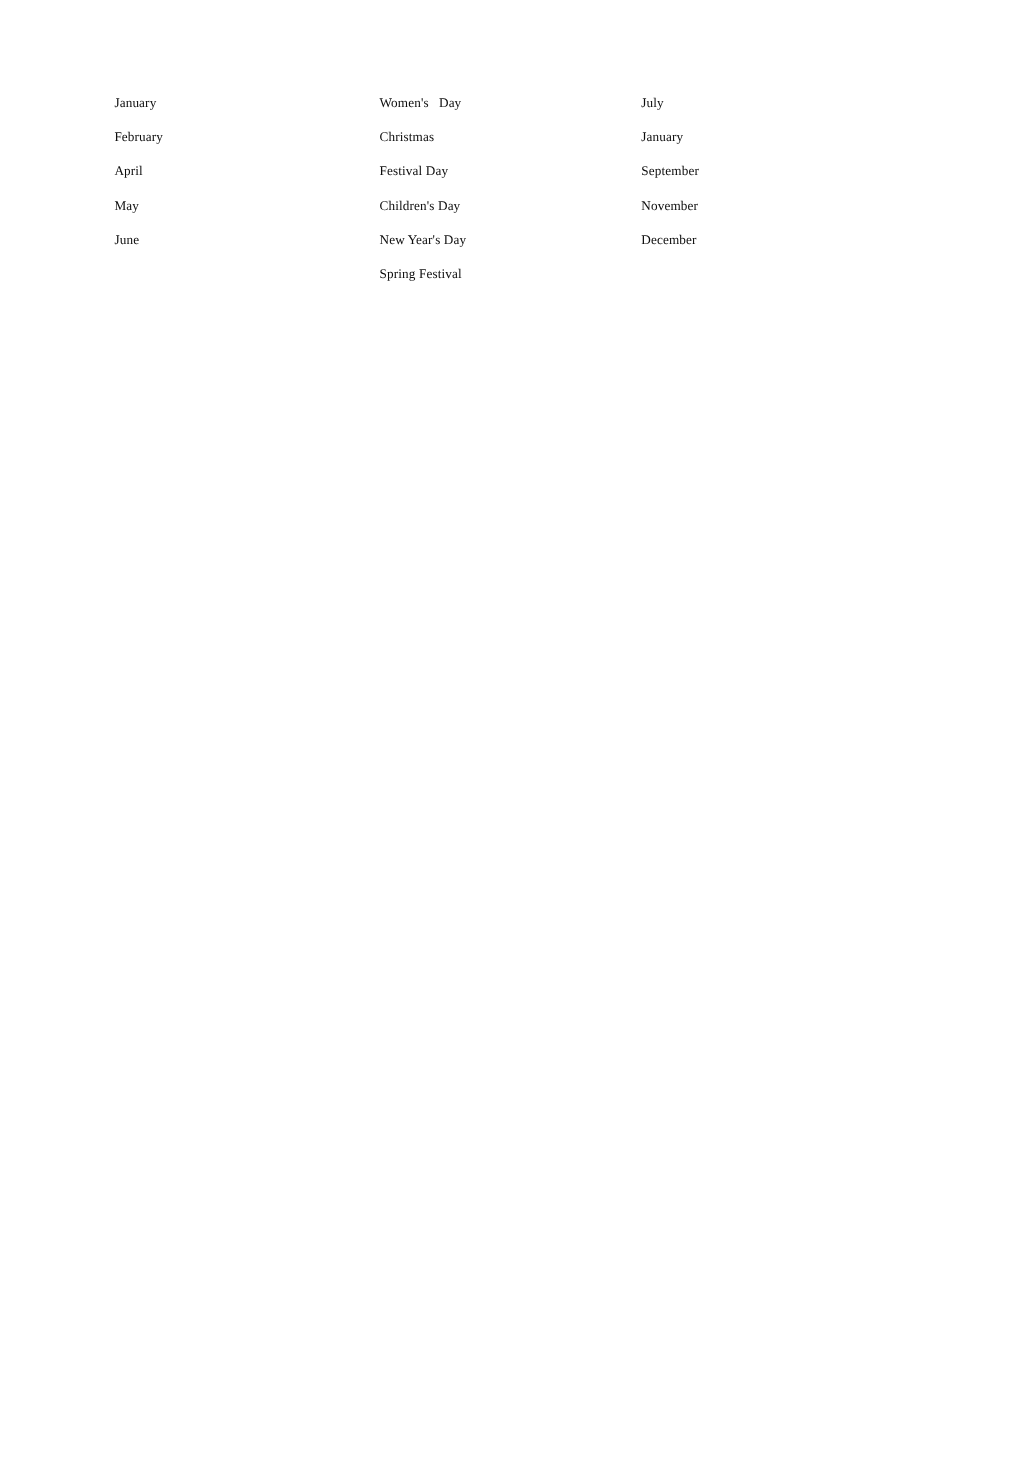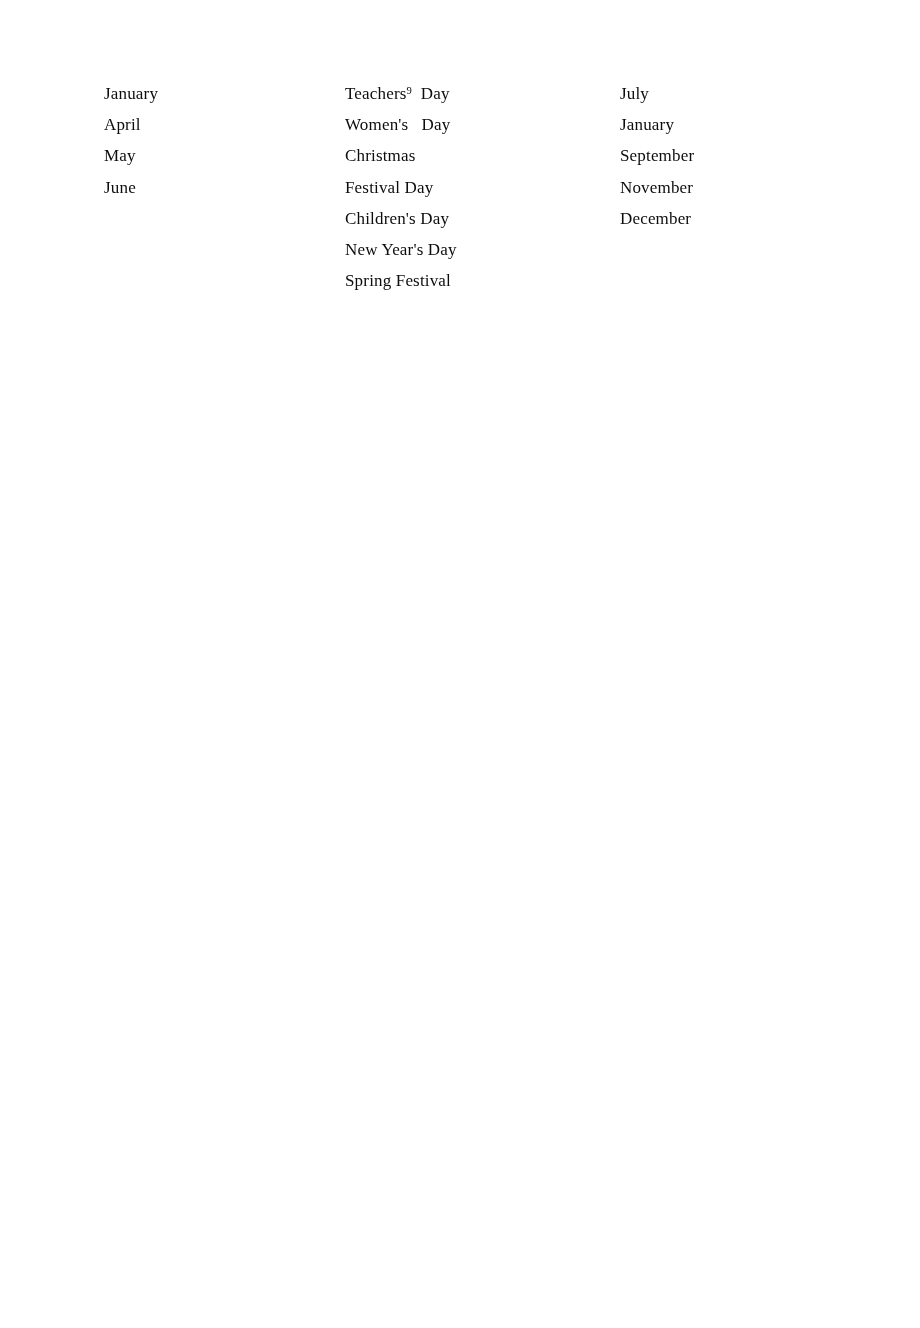--- a/index.html
+++ b/index.html
@@ -26,51 +26,51 @@
     top: 78px;
     left: 0;
     width: 920px;
   }
   .col {
     position: absolute;
     top: 0;
   }
   .col-1 { left: 104px; width: 230px; }
   .col-2 { left: 345px; width: 240px; }
-  .col-3 { left: 620px; width: 250px; }
+  .col-3 { left: 583px; width: 250px; }
 
   .entry {
-    font-size: 17px;
+    font-size: 12px;
     line-height: 31.2px;
     height: 31.2px;
     white-space: pre;
     letter-spacing: 0.01em;
     color: #0d0d0d;
   }
   .entry sup {
     font-size: 0.62em;
     vertical-align: 0.52em;
     line-height: 0;
   }
 </style>
 </head>
 <body>
 
 <div class="page">
   <div class="columns">
 
     <div class="col col-1">
       <div class="entry">January</div>
+      <div class="entry">February</div>
       <div class="entry">April</div>
       <div class="entry">May</div>
       <div class="entry">June</div>
     </div>
 
     <div class="col col-2">
-      <div class="entry"><span>Teachers</span><sup>9</sup><span>  Day</span></div>
       <div class="entry">Women's   Day</div>
       <div class="entry">Christmas</div>
       <div class="entry">Festival Day</div>
       <div class="entry">Children's Day</div>
       <div class="entry">New Year's Day</div>
       <div class="entry">Spring Festival</div>
     </div>
 
     <div class="col col-3">
       <div class="entry">July</div>

